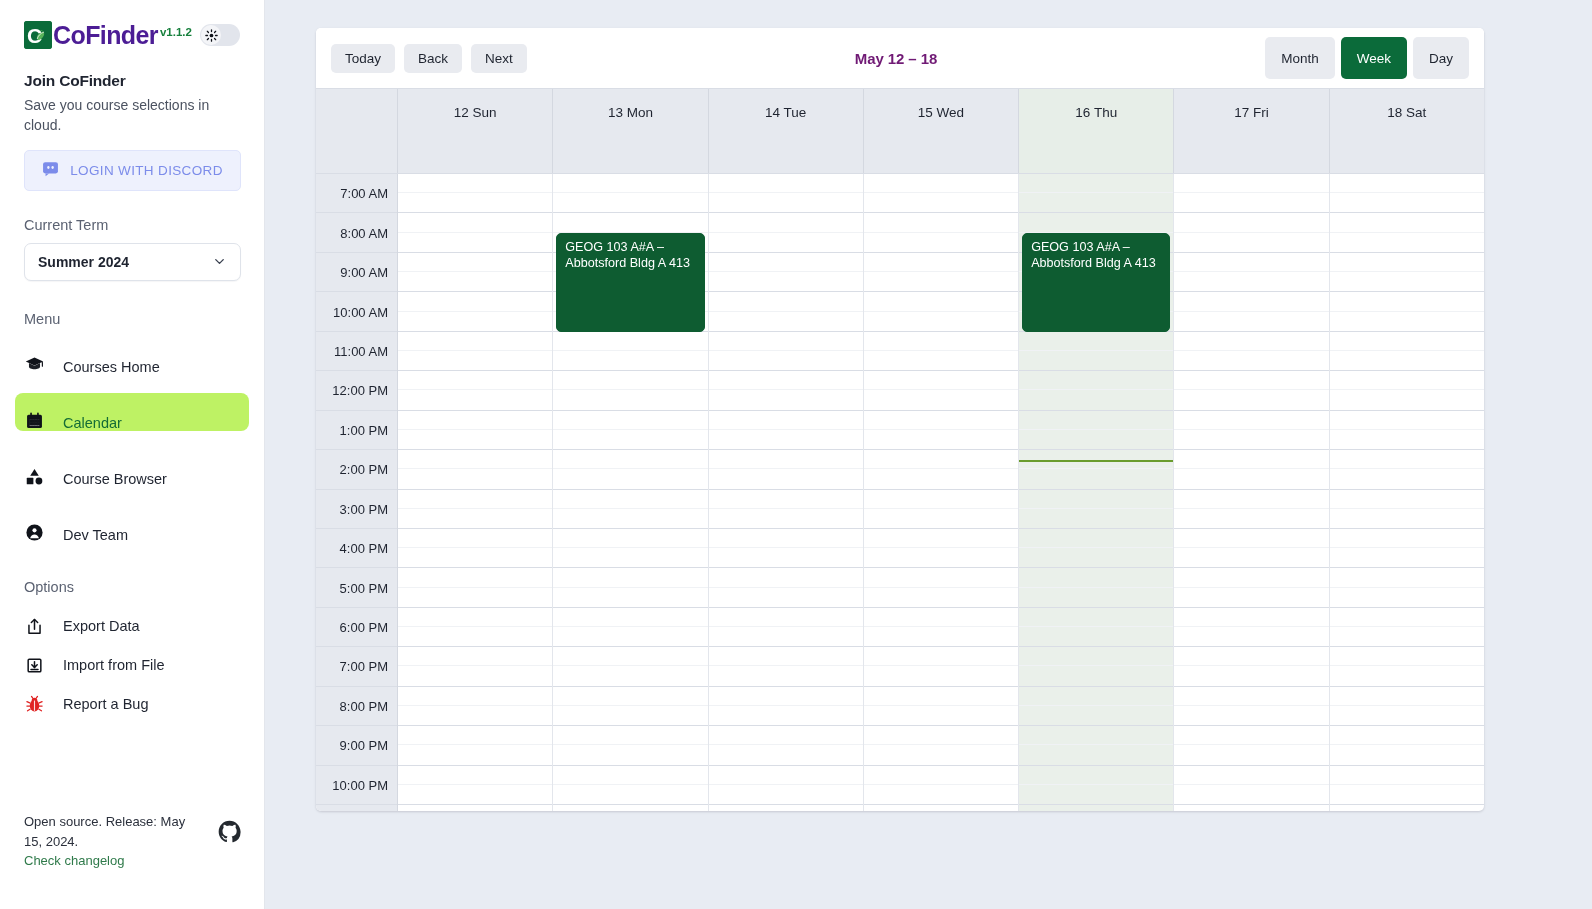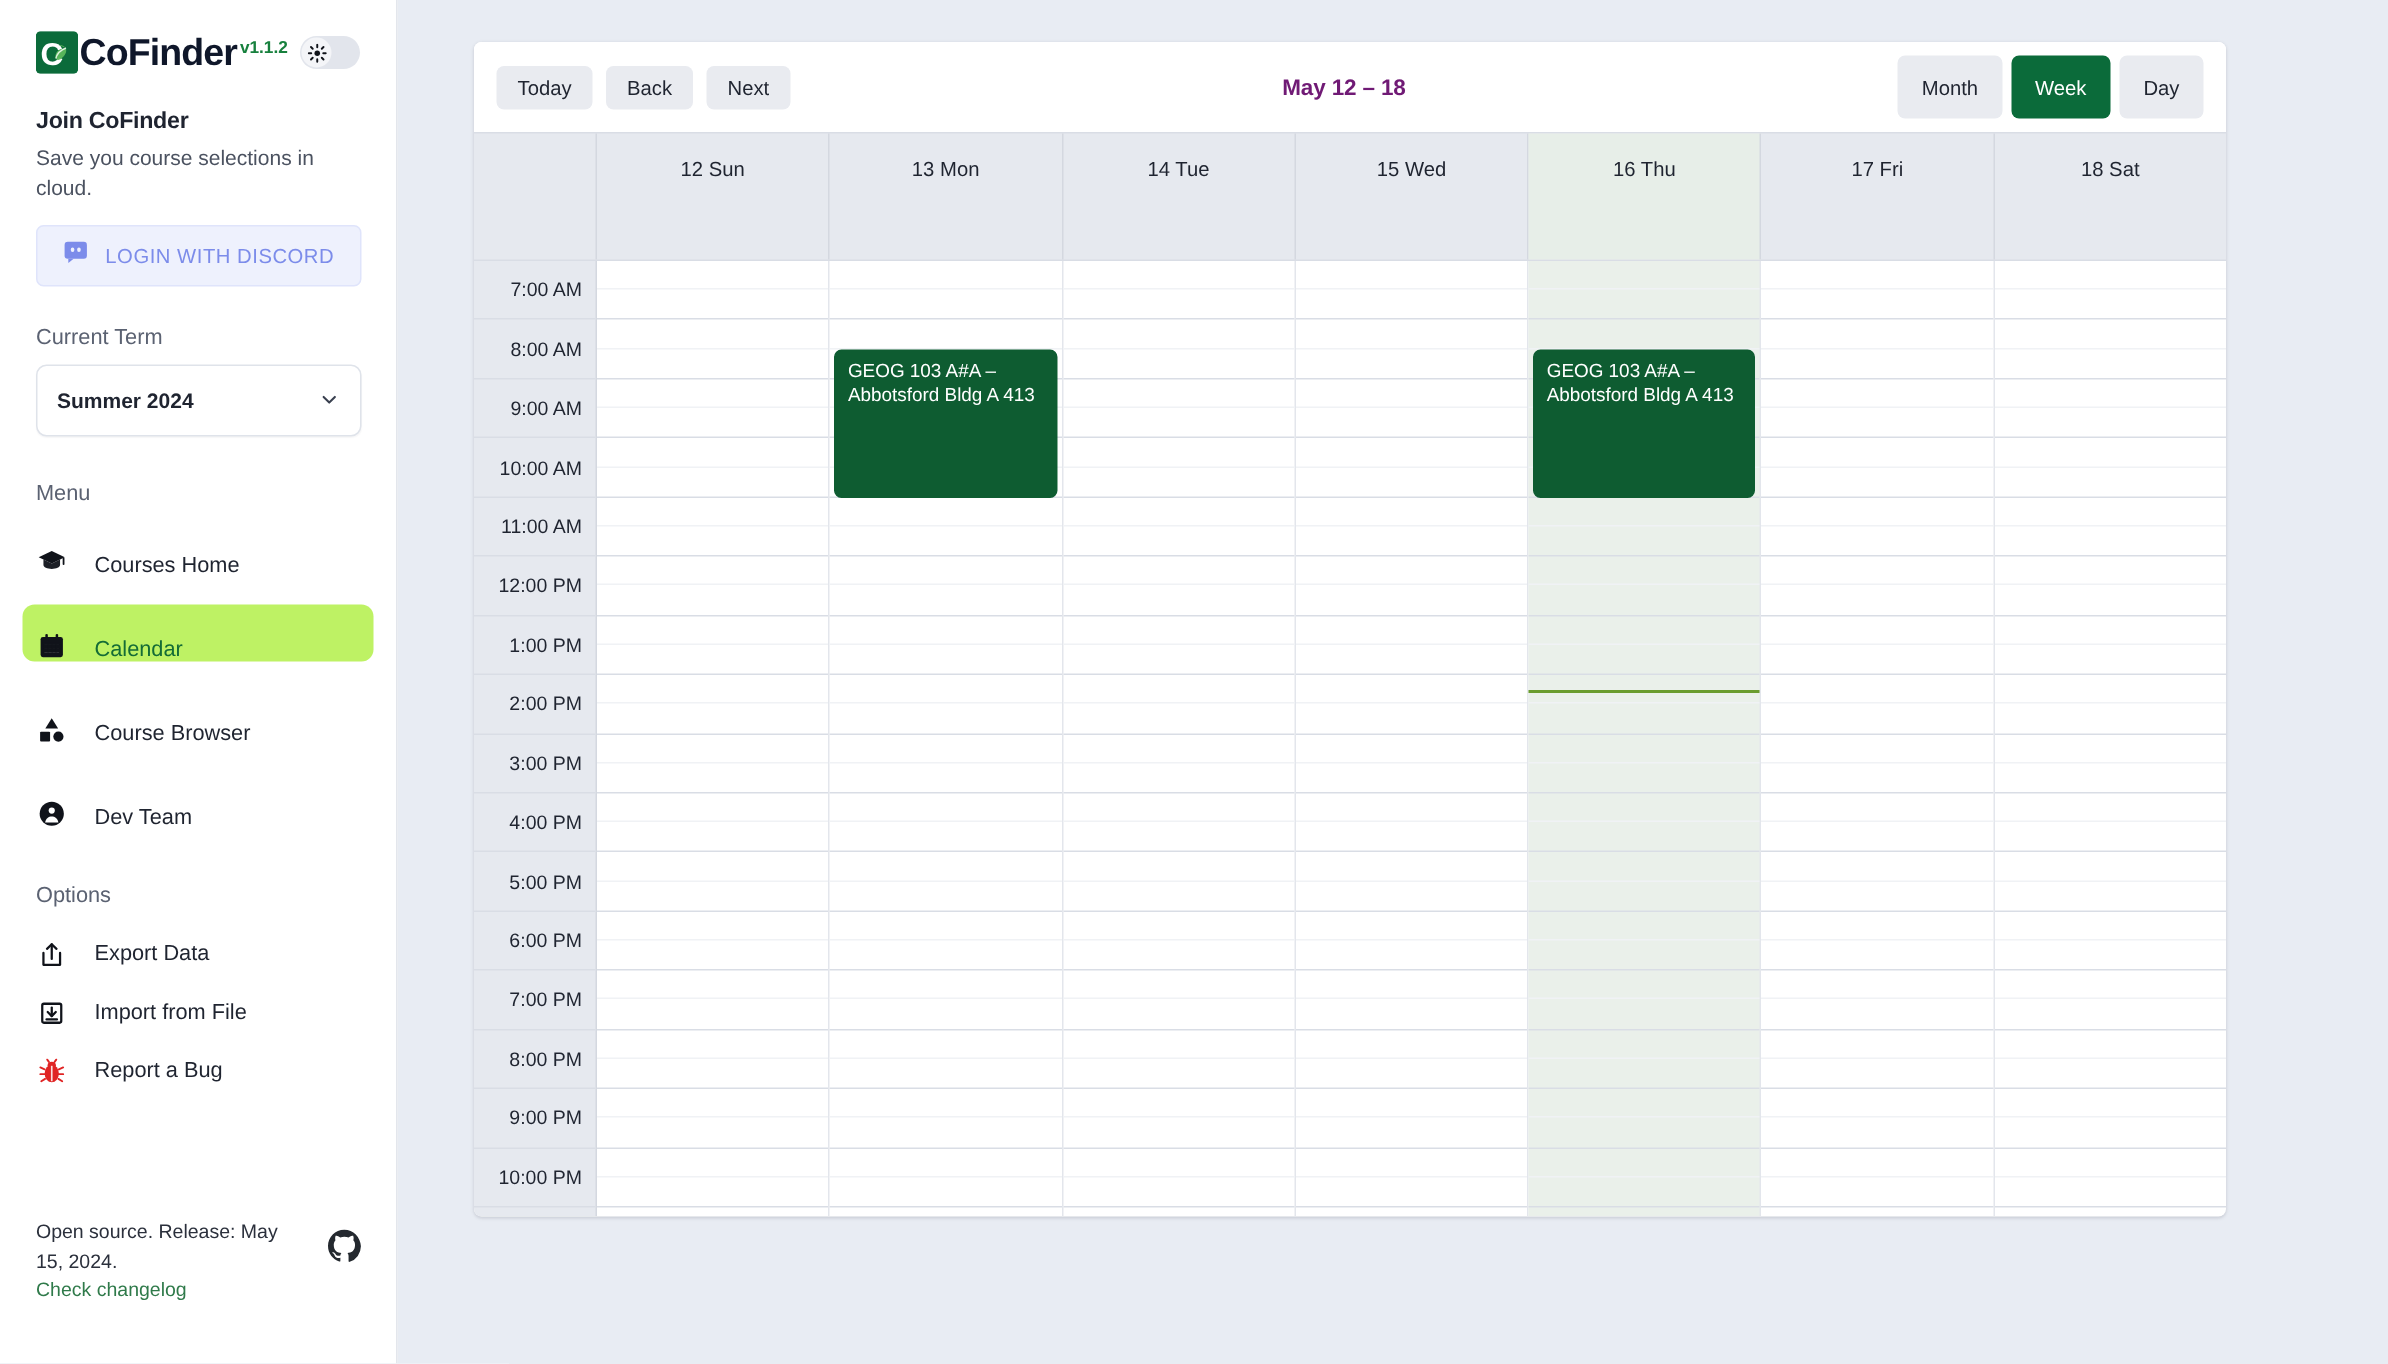--- a/index.html
+++ b/index.html
@@ -27,21 +27,21 @@
   .logo-mark {
     width: 28px; height: 28px;
     background: #0b6b3a;
     border-radius: 3px;
     position: relative;
     display: inline-block;
     flex: 0 0 28px;
   }
   .logo-mark svg { position: absolute; top: 0; left: 0; }
   .logo-word {
-    font-size: 25px; font-weight: 700; color: #0f172a;
+    font-size: 25px; font-weight: 700; color: #4c1d95;
     letter-spacing: -0.6px; margin-left: 1px;
   }
   .logo-ver {
     font-size: 11.5px; font-weight: 700; color: #17803d;
     margin-left: 2px; align-self: flex-start; margin-top: 6px;
   }
   .theme-toggle {
     margin-left: auto;
     width: 40px; height: 22px;
     background: #e2e5ec; border-radius: 11px;
@@ -70,21 +70,21 @@
   .discord-label {
     font-size: 13.5px; font-weight: 500; color: #7c8cea; letter-spacing: 0.35px;
   }
 
   .section-label {
     font-size: 14.5px; color: #5b6272; padding: 0 24px;
   }
   .term-wrap { padding: 26px 24px 0 24px; }
   .term-select {
     margin-top: 10px;
-    width: 217px; height: 48px;
+    width: 217px; height: 38px;
     background: #fff; border: 1px solid #dfe3ea;
     border-radius: 7px;
     display: flex; align-items: center;
     padding: 0 13px; cursor: pointer;
     box-shadow: 0 1px 1px rgba(16,24,40,.04);
   }
   .term-value { font-size: 14px; font-weight: 700; color: #1f2430; }
   .term-chev { margin-left: auto; color: #3a4150; display:flex; }
 
   .menu-block { margin-top: 30px; }

